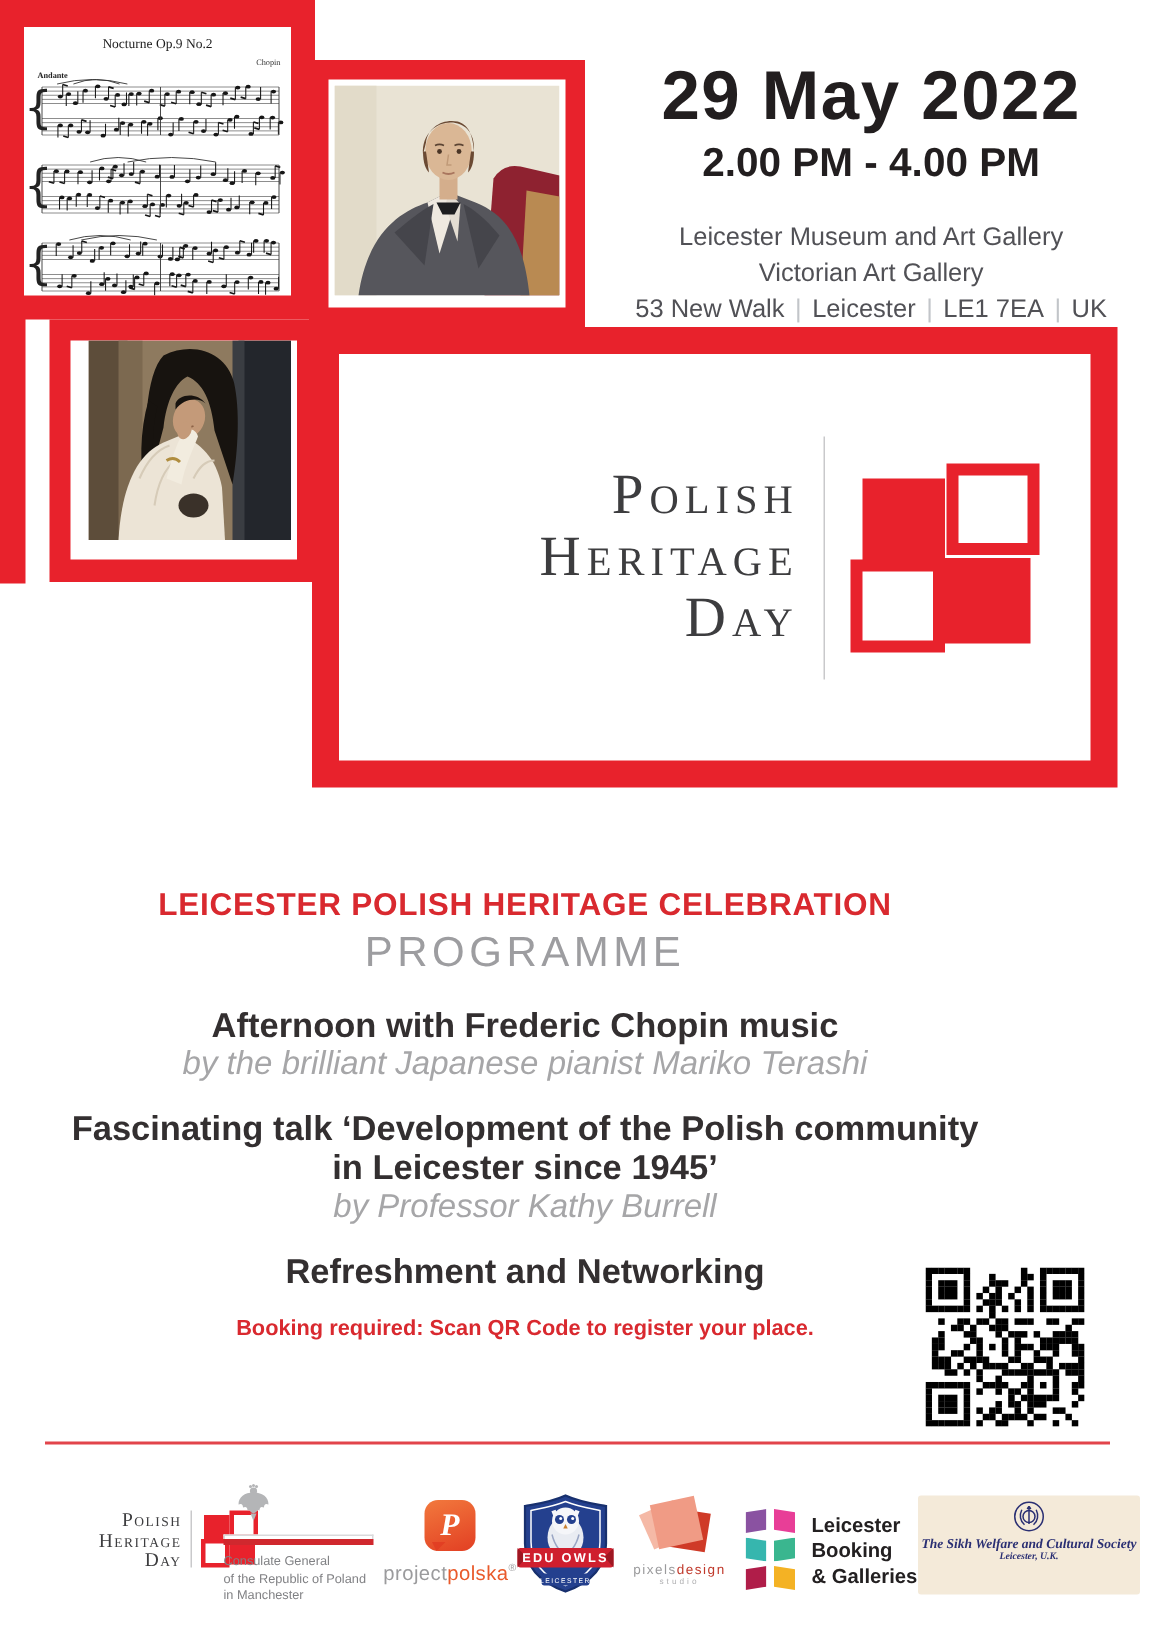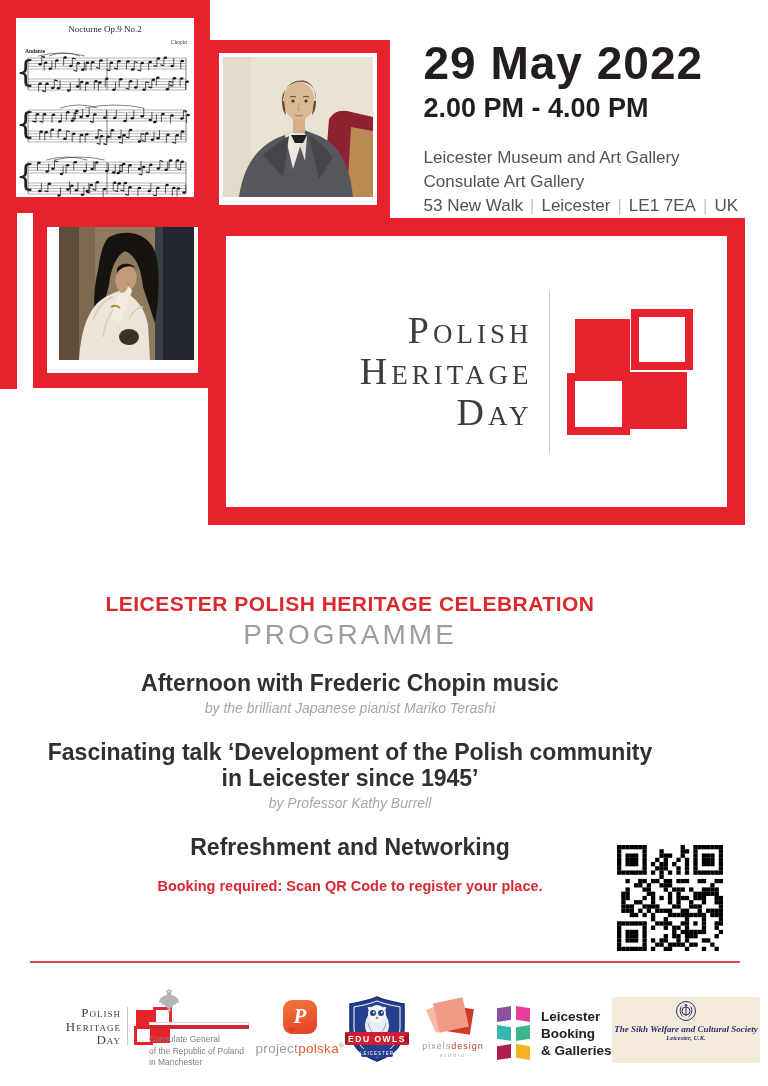--- a/index.html
+++ b/index.html
@@ -49,33 +49,33 @@
   .checker .w{position:absolute;background:#fff;border-style:solid;border-color:var(--red)}
   .checker .r{position:absolute;background:var(--red)}
   .cb{width:126px;height:126px}
   .cb .w{width:62px;height:61px;border-width:8px}
   .cb .w.tr{right:0;top:0}
   .cb .w.bl{left:0;bottom:0;width:63px;height:62px}
   .cb .r.tl{left:8px;top:10px;width:55px;height:55px}
   .cb .r.br{left:63px;top:63px;width:57px;height:57px}
 
   
-  .event{right:30px;top:36px;text-align:left}
+  .event{right:30px;top:36px;text-align:center}
   .event-date{font-size:46px;font-weight:800;color:#221e1f;letter-spacing:1px}
   .event-time{font-size:27px;font-weight:700;color:#221e1f;margin-top:3px}
   .event-venue{margin-top:22px;font-size:17px;line-height:24px;color:#515156}
   .pipe{color:#c2c5c9;padding:0 7px}
 
   
   .prog{left:5px;top:590px;width:690px;text-align:center}
   .prog-h1{font-size:21px;font-weight:700;letter-spacing:.5px;color:var(--text-red);line-height:28px}
   .prog-h2{font-size:28px;color:var(--gray);letter-spacing:3px;line-height:34px;margin-top:0}
   .prog-item{margin-top:18px}
   .prog-item .t{font-size:23px;font-weight:600;color:#332f30;line-height:26px}
-  .prog-item .by{font-size:14px;font-style:italic;color:var(--muted);line-height:25px}
+  .prog-item .by{font-size:22px;font-style:italic;color:var(--muted);line-height:25px}
   .prog .l:empty{display:none}
   .booking{margin-top:18px;font-size:14.5px;font-weight:600;color:var(--text-red)}
 
   .qr{left:617px;top:845px;width:106px;height:106px;background:#fff}
   .rule{left:30px;top:961px;width:710px;height:2px;background:#e2444b}
 
   
   .phd-logo{left:33px;top:1006px;display:flex;align-items:center}
   .phd-words{width:88px;text-align:right;font-family:"Liberation Serif",serif;
              font-variant:small-caps;color:var(--charcoal);font-size:13px;
@@ -568,21 +568,21 @@
       <div class="r br"></div>
     </div>
   </div>
 </div>
 
 <div class="abs event">
   <div class="event-date">29 May 2022</div>
   <div class="event-time">2.00 PM - 4.00 PM</div>
   <div class="event-venue">
     <div>Leicester Museum and Art Gallery</div>
-    <div>Consulate Art Gallery</div>
+    <div>Victorian Art Gallery</div>
     <div><span>53 New Walk</span><span class="pipe">|</span><span>Leicester</span><span class="pipe">|</span><span>LE1 7EA</span><span class="pipe">|</span><span>UK</span></div>
   </div>
 </div>
 
 <div class="abs prog">
   <div class="prog-h1">LEICESTER POLISH HERITAGE CELEBRATION</div>
   <div class="prog-h2">PROGRAMME</div>
 
   <div class="prog-item">
     <div class="t l">Afternoon with Frederic Chopin music</div>

